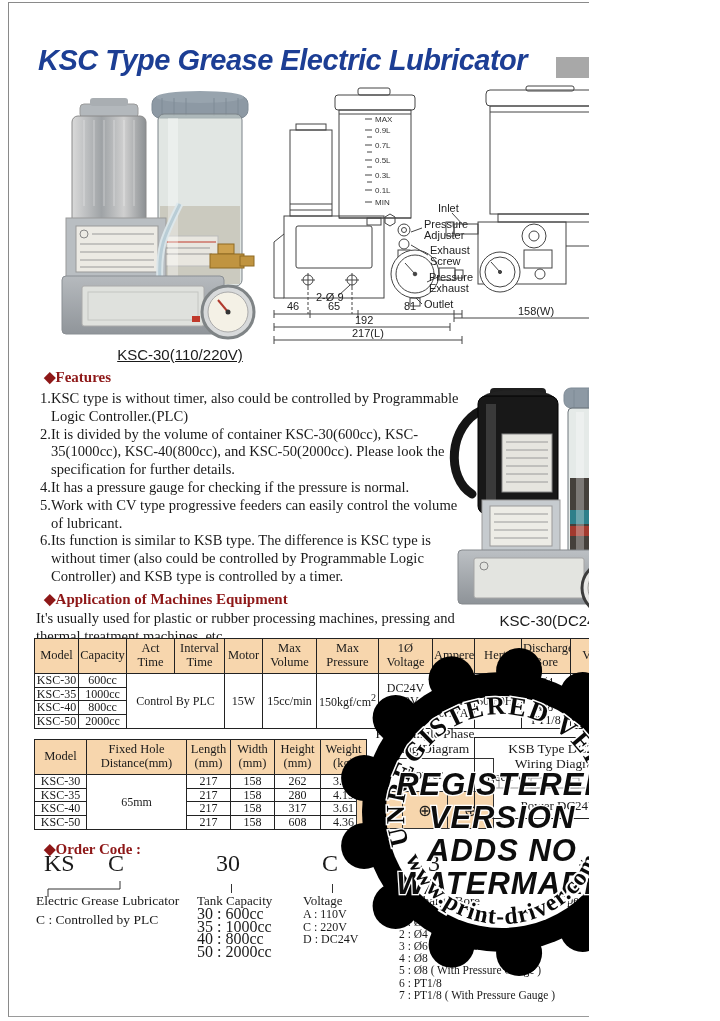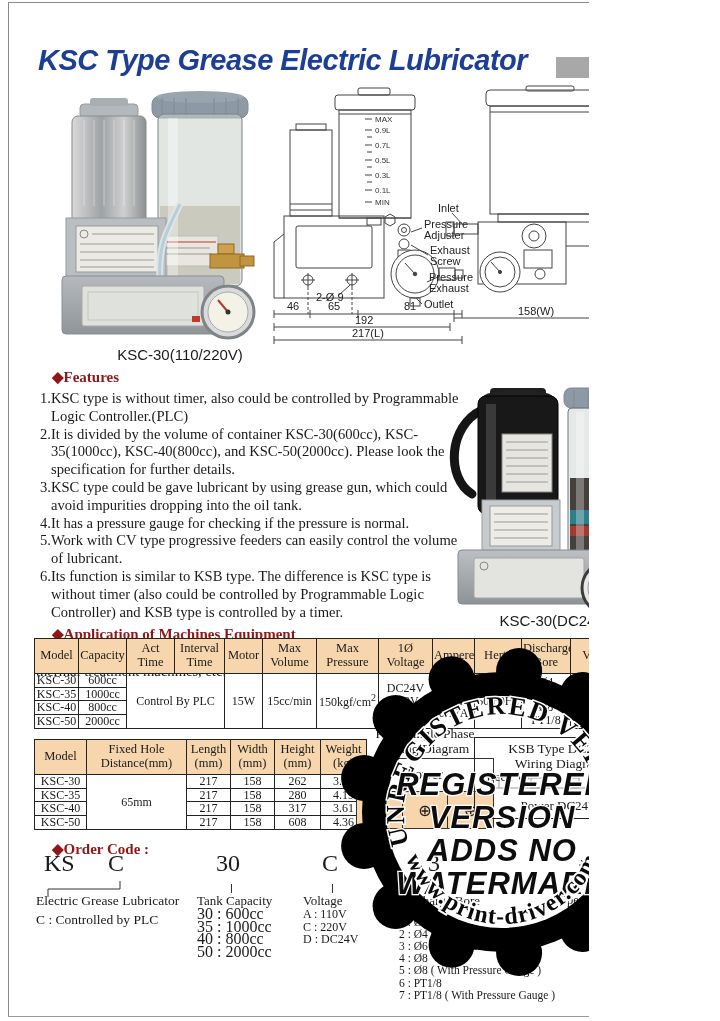--- a/index.html
+++ b/index.html
@@ -16,21 +16,21 @@
   .sideA{left:650px;top:128px;width:50px;height:848px;background:#f3c493;
          border-bottom-left-radius:38px 60px;border-bottom-right-radius:10px;z-index:1;}
   .sideB{left:703px;top:128px;width:17px;height:884px;background:#f3c493;
          border-bottom-left-radius:14px 26px;z-index:1;}
   .sidetext{width:50px;height:820px;padding-top:22px;text-align:center;
          writing-mode:vertical-rl;margin:0 auto;
          font-family:"Liberation Sans",sans-serif;font-style:italic;font-weight:bold;
          font-size:19px;letter-spacing:1px;color:#fff;}
   
   .features{left:36px;top:368px;width:430px;z-index:2;}
-  .sechead{font-size:15px;font-weight:bold;color:#8e1818;margin:0 0 2px 16px;}
+  .sechead{font-size:15px;font-weight:bold;color:#8e1818;margin:0 0 2px 8px;}
   .sechead .dia{color:#8e1818;}
   .feat-list{margin:4px;padding:0;list-style:none;}
   .feat-list li{font-size:14.6px;line-height:17.8px;padding-left:11px;text-indent:-11px;}
   .apptext{font-size:14.6px;line-height:17.8px;margin:0;}
   .caption{font-family:"Liberation Sans",sans-serif;font-size:15px;color:#1a1a1a;text-align:center;z-index:2;}
   
   table.spec{border-collapse:collapse;table-layout:fixed;z-index:2;position:absolute;background:transparent;}
   table.spec th,table.spec td{border:1px solid #222;text-align:center;padding:0 1px;overflow:hidden;}
   table.spec th{background:#f7d6ad;font-weight:normal;font-size:12.5px;line-height:1.1;height:34px;}
   table.spec td{font-size:12px;line-height:1.06;height:12px;}
@@ -134,21 +134,21 @@
     <rect x="132" y="230" width="8" height="6" fill="#c0392b"></rect>
     <rect x="158" y="158" width="16" height="10" fill="#cda14e" stroke="#8f6b23"></rect>
     <rect x="150" y="168" width="34" height="14" fill="#c09440" stroke="#8f6b23"></rect>
     <rect x="180" y="170" width="14" height="10" fill="#c09440" stroke="#8f6b23"></rect>
     <rect x="146" y="218" width="8" height="10" fill="#b0894a"></rect>
     <circle cx="168" cy="226" r="26" fill="#d8dadb" stroke="#7f8486" stroke-width="3"></circle>
     <circle cx="168" cy="226" r="20" fill="#f4f1e6" stroke="#aaa"></circle>
     <line x1="168" y1="226" x2="158" y2="214" stroke="#b03a2e" stroke-width="2"></line>
     <circle cx="168" cy="226" r="2.5" fill="#333"></circle>
   </svg>
-  <div class="abs caption" style="left:85px;top:346px;width:190px;">KSC-30(110/220V)</div>
+  <div class="abs caption" style="left:85px;top:346px;width:190px;text-decoration:underline;">KSC-30(110/220V)</div>
 
   <svg class="abs" style="left:272px;top:84px;z-index:2;" width="205" height="265" viewBox="0 0 205 265">
     <g fill="none" stroke="#444" stroke-width="1">
       <rect x="86" y="4" width="32" height="7" rx="2"></rect>
       <rect x="63" y="11" width="80" height="15" rx="3"></rect>
       <rect x="67" y="26" width="72" height="108"></rect>
       <line x1="67" y1="30" x2="139" y2="30"></line>
       <line x1="93" y1="35" x2="100" y2="35"></line>
         <line x1="93" y1="46" x2="100" y2="46"></line>
       <line x1="95" y1="53" x2="100" y2="53"></line>
@@ -268,21 +268,20 @@
       <text transform="rotate(90 204 202)" x="204" y="202" font-size="10">17</text>
       <text x="80" y="231">158(W)</text>
     </g>
   </svg>
 
   <div class="abs features">
     <p class="sechead"><span class="dia">◆</span><span>Features</span></p>
     <ul class="feat-list">
       <li>1.KSC type is without timer, also could be controlled by Programmable Logic Controller.(PLC)</li>
       <li>2.It is divided by the volume of container KSC-30(600cc), KSC-35(1000cc), KSC-40(800cc), and KSC-50(2000cc). Please look the specification for further details.</li>
-      <li>3.KSC type could be gave lubricant by using grease gun, which could avoid impurities dropping into the oil tank.</li>
       <li>4.It has a pressure gauge for checking if the pressure is normal.</li>
       <li>5.Work with CV type progressive feeders can easily control the volume of lubricant.</li>
       <li>6.Its function is similar to KSB type. The difference is KSC type is without timer (also could be controlled by Programmable Logic Controller) and KSB type is controlled by a timer.</li>
     </ul>
     <p class="sechead"><span class="dia">◆</span><span>Application of Machines Equipment</span></p>
     <p class="apptext">It's usually used for plastic or rubber processing machines, pressing and thermal treatment machines, etc.</p>
   </div>
 
   <svg class="abs" style="left:446px;top:382px;z-index:2;" width="212" height="238" viewBox="0 0 212 238">
     <defs>

